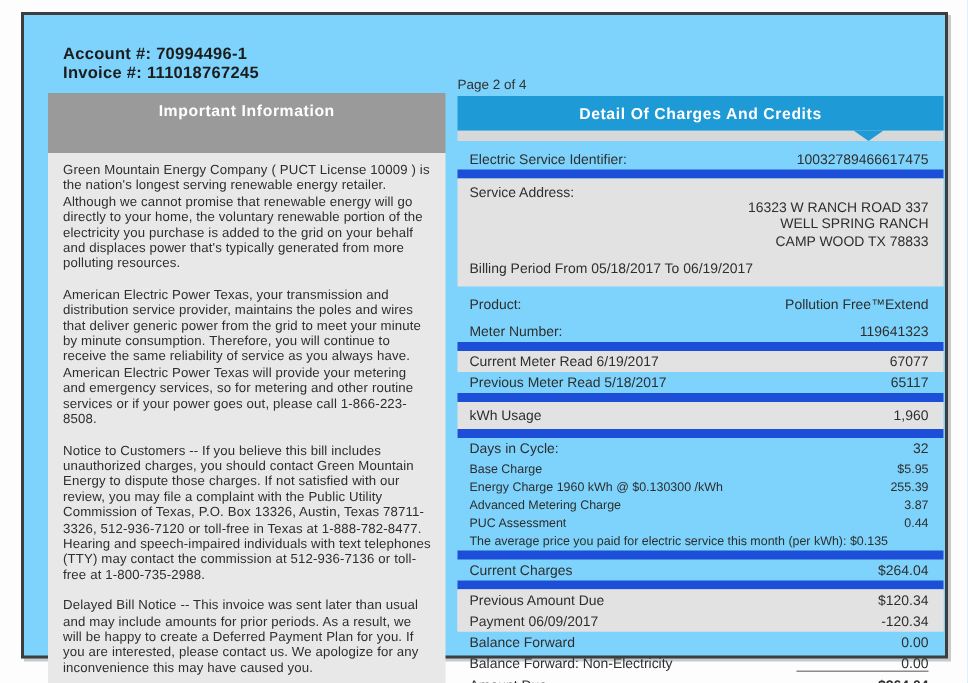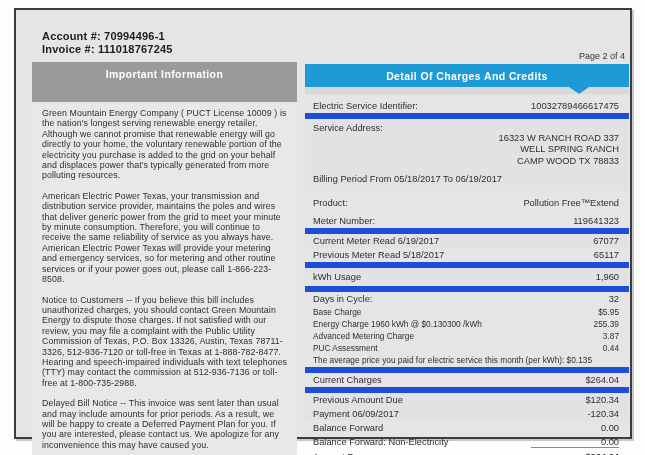--- a/index.html
+++ b/index.html
@@ -1,38 +1,38 @@
 <!DOCTYPE html>
 <html><head>
 <meta charset="utf-8">
 <style>
   * { margin:0; padding:0; box-sizing:border-box; }
   html,body { width:645px; height:455px; background:#fdfdfd; font-family:"Liberation Sans", sans-serif; }
   .page {
     position:absolute; left:14px; top:8px; width:618px; height:431px;
-    background:#e5e5e5; border:2px solid #3d3d3d;
+    background:#7dd3fc; border:2px solid #3d3d3d;
     box-shadow:2px 2px 0 #c9c9c9;
   }
   
   .account-block { position:absolute; left:26px; top:20px; font-size:11px; font-weight:bold; color:#1c1c1c; line-height:13px; letter-spacing:0.2px; }
   
   .left-panel { position:absolute; left:16px; top:52px; width:265px; }
   .panel-header {
     background:#9a9a9a; color:#fff; font-weight:bold; font-size:10.5px;
     text-align:center; padding:6px 0 22px; letter-spacing:0.4px;
   }
   .panel-body {
     background:#e8e8e8; padding:6px 9px 24px 10px;
     font-size:8.8px; line-height:10.4px; color:#2e2e2e; letter-spacing:0.1px;
   }
   .panel-body p { margin:0 0 10px; }
   .panel-body p:last-child { margin-bottom:0; }
   
   .right-panel { position:absolute; left:289px; top:41px; width:324px; color:#2e2e2e; }
-  .page-indicator { text-align:right; font-size:9px; padding-right:4px; margin-bottom:3px; color:#333; }
+  .page-indicator { font-size:9px; padding-right:4px; margin-bottom:3px; color:#333; }
   .blue-bar {
     position:relative; background:#1e9bd7; color:#fff; text-align:center;
     font-weight:bold; font-size:10.5px; padding:6px 0 5px; letter-spacing:0.4px;
   }
   .pointer {
     position:absolute; bottom:-7px; left:264px; width:0; height:0;
     border-left:10px solid transparent; border-right:10px solid transparent;
     border-top:7px solid #1e9bd7;
   }
   .gray-strip { height:7px; background:#d8d8d8; margin-bottom:5px; }

